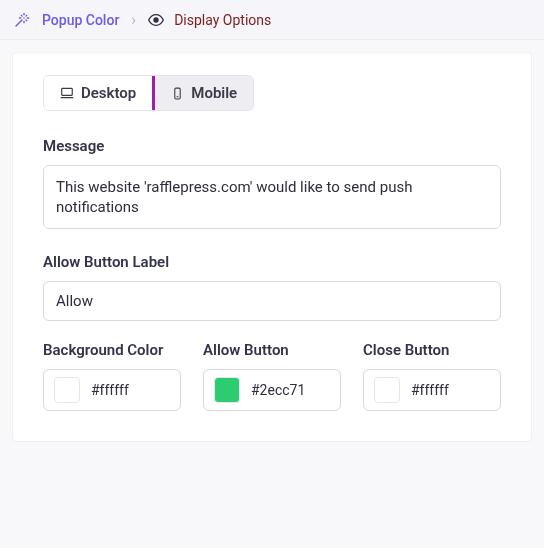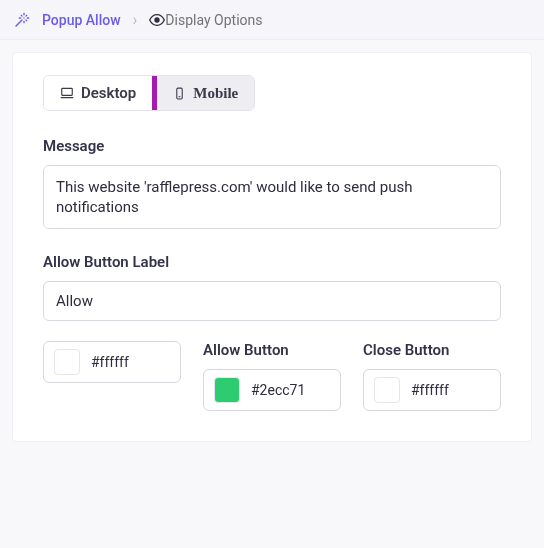--- a/index.html
+++ b/index.html
@@ -15,21 +15,21 @@
     display: flex;
     align-items: center;
     gap: 12px;
     padding: 10px 14px;
     background: #f5f5fa;
     border-bottom: 1px solid #ececf2;
     font-size: 14px;
   }
   .breadcrumb .link { color: #6b5ce7; font-weight: 500; cursor: pointer; }
   .breadcrumb .chevron { color: #b8b8c8; font-size: 16px; }
-  .breadcrumb .current { color: #737373; display: flex; align-items: center; }
+  .breadcrumb .current { color: #7f1d1d; display: flex; align-items: center; gap: 10px; }
   .wand-icon svg, .eye-icon svg { display: block; }
   .panel {
     background: #fff;
     margin: 12px;
     padding: 22px 30px 30px 30px;
     border: 1px solid #eeeef4;
     border-radius: 4px;
   }
   .tabs {
     display: inline-flex;
@@ -43,21 +43,21 @@
     align-items: center;
     gap: 7px;
     padding: 8px 16px;
     font-size: 15px;
     font-weight: 600;
     color: #3a3a4a;
     cursor: pointer;
     background: #fff;
   }
   .tab.active { background: #ededf2; }
-  .tab + .tab { border-left: 5px solid #a21caf; font-family: Liberation Serif, serif; }
+  .tab + .tab { border-left: 3px solid #a21caf; }
   .tab svg { display: block; }
   .field { margin-bottom: 20px; }
   .field-label {
     font-size: 15px;
     font-weight: 600;
     color: #33334a;
     margin-bottom: 10px;
     display: block;
   }
   .textarea, .textinput {
@@ -107,21 +107,21 @@
         <path d="M15 16v-2"></path>
         <path d="M8 9h2"></path>
         <path d="M20 9h2"></path>
         <path d="M17.8 11.8 19 13"></path>
         <path d="M15 9h0"></path>
         <path d="M17.8 6.2 19 5"></path>
         <path d="m3 21 9-9"></path>
         <path d="M12.2 6.2 11 5"></path>
     </svg>
   </span>
-  <span class="link">Popup Allow</span>
+  <span class="link">Popup Color</span>
   <span class="chevron">›</span>
   <span class="current">
     <span class="eye-icon">
       <svg width="16" height="16" viewBox="0 0 24 24" fill="none" stroke="#2d2d3f" stroke-width="2" stroke-linecap="round" stroke-linejoin="round">
         <path d="M1 12s4-8 11-8 11 8 11 8-4 8-11 8-11-8-11-8z"></path>
           <circle cx="12" cy="12" r="3" fill="#2d2d3f"></circle>
       </svg>
     </span>
     <span>Display Options</span>
   </span>
@@ -156,20 +156,21 @@
   </div>
 
   <div class="field">
     <label class="field-label">Allow Button Label</label>
     <input class="textinput" type="text" value="Allow" style="">
   </div>
 
 
   <div class="color-row">
     <div class="color-col">
+      <label class="field-label">Background Color</label>
       <div class="color-input">
         <span class="swatch" style="background:#ffffff"></span>
         <span class="color-value">#ffffff</span>
       </div>
     </div>
     <div class="color-col">
       <label class="field-label">Allow Button</label>
       <div class="color-input">
         <span class="swatch" style="background:#2ecc71"></span>
         <span class="color-value">#2ecc71</span>

